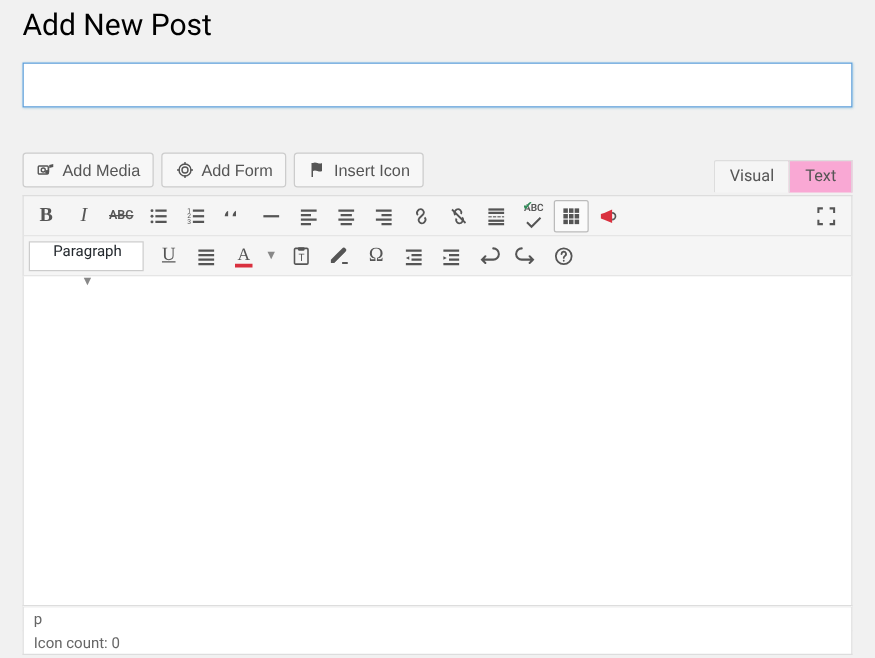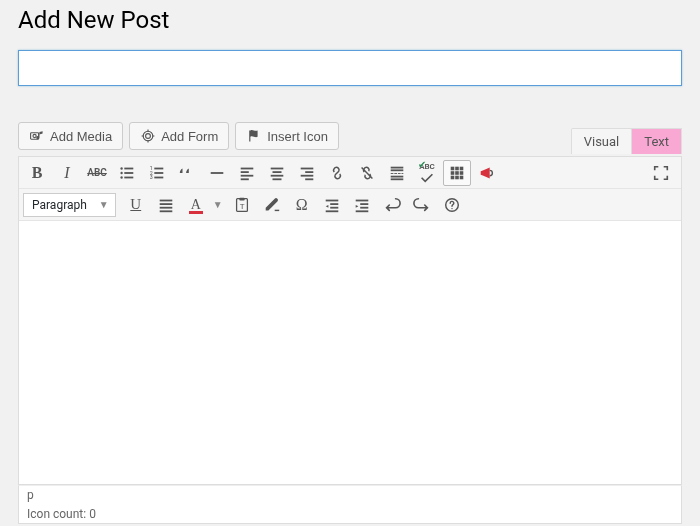--- a/index.html
+++ b/index.html
@@ -115,20 +115,21 @@
     height: 24px;
     border: 1px solid #ccc;
     background: #fff;
     padding: 0 6px 0 8px;
     margin-right: 4px;
     font-size: 12px;
     cursor: pointer;
     gap: 12px;
     min-width: 92px;
     justify-content: space-between;
+    flex-direction: column;
   }
   .format-caret { color: #888; font-size: 10px; }
   .color-caret { color: #888; font-size: 10px; margin-left: -2px; }
   .fullscreen {
     position: absolute;
     right: 6px;
     top: 3px;
   }
   .content-area {
     border: 1px solid #ddd;

